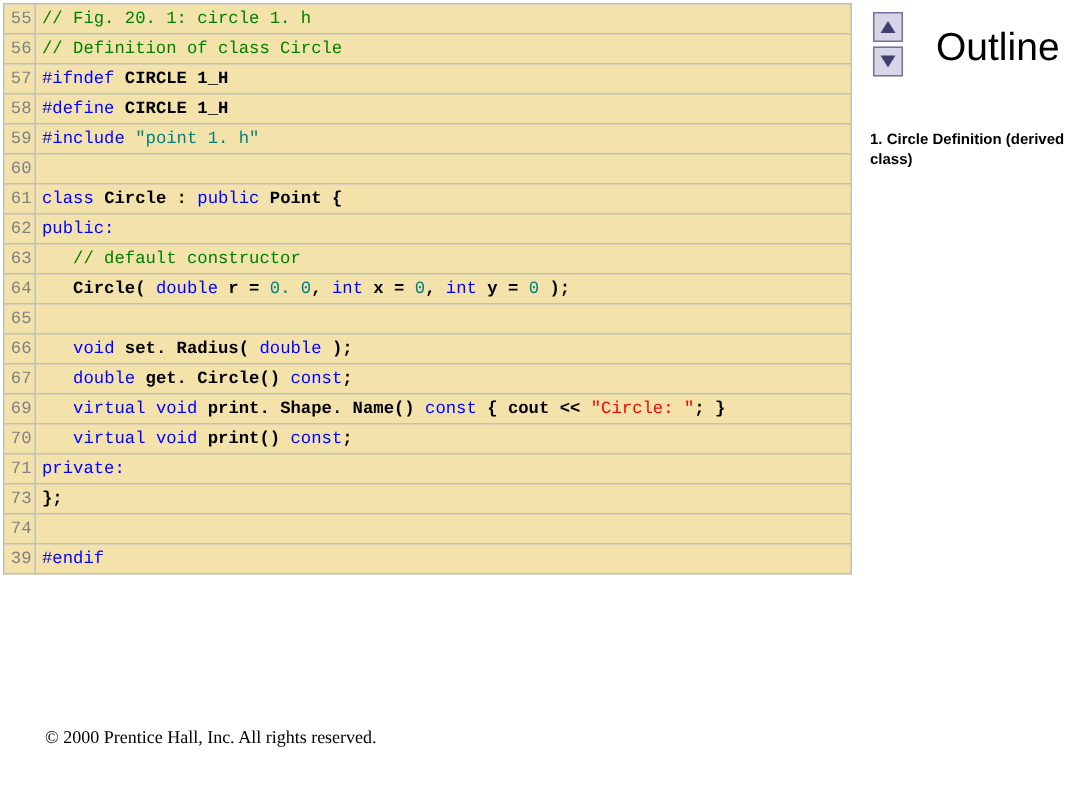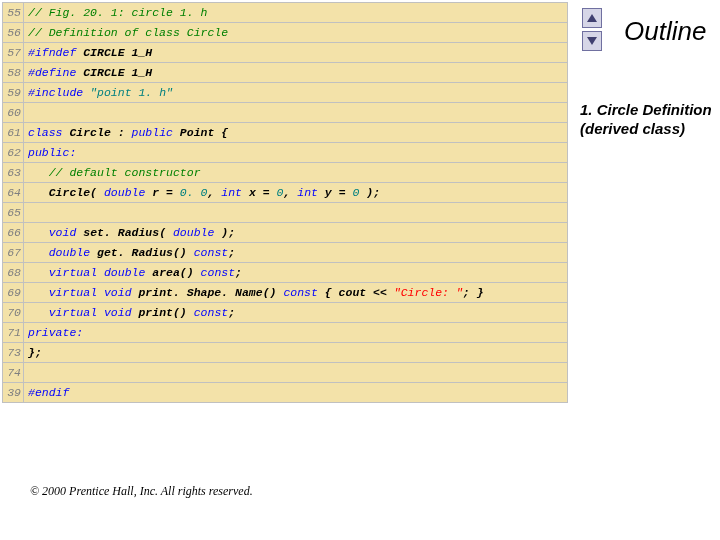--- a/index.html
+++ b/index.html
@@ -9,21 +9,20 @@
     height: 540px;
     background: #ffffff;
     font-family: "Times New Roman", serif;
     font-size: 13px;
     overflow: hidden;
   }
   .slide {
     position: relative;
     width: 720px;
     height: 420px;
-    font-style: italic;
   }
   .code-area {
     position: absolute;
     left: 2px;
     top: 2px;
     width: 566px;
     background: #f3e2a9;
     border-collapse: collapse;
   }
   .code-area tr td {
@@ -88,24 +87,24 @@
     position: absolute;
     left: 624px;
     top: 16px;
     font-family: Arial, Helvetica, sans-serif;
     font-size: 26px;
     color: #000;
   }
   .section-note {
     position: absolute;
     left: 580px;
-    top: 101px;
+    top: 88px;
     width: 134px;
     font-family: Arial, Helvetica, sans-serif;
-    font-size: 15px;
+    font-size: 10px;
     font-weight: bold;
     color: #000;
     line-height: 1.25;
   }
   .copyright {
     position: absolute;
     left: 30px;
     top: 484px;
     font-family: "Times New Roman", serif;
     font-size: 12px;
@@ -162,25 +161,21 @@
         <tr>
           <td class="lineno">65</td>
           <td><span class="c-black"> </span></td>
         </tr>
         <tr>
           <td class="lineno">66</td>
           <td><span class="c-black">   </span><span class="c-blue">void</span><span class="c-black b"> set. Radius( </span><span class="c-blue">double</span><span class="c-black b"> );</span></td>
         </tr>
         <tr>
           <td class="lineno">67</td>
-          <td><span class="c-black">   </span><span class="c-blue">double</span><span class="c-black b"> get. Radius() </span><span class="c-blue">const</span><span class="c-black b">;</span></td>
-        </tr>
-        <tr>
-          <td class="lineno">68</td>
-          <td><span class="c-black">   </span><span class="c-blue">virtual</span><span class="c-black"> </span><span class="c-blue">double</span><span class="c-black b"> area() </span><span class="c-blue">const</span><span class="c-black b">;</span></td>
+          <td><span class="c-black">   </span><span class="c-blue">double</span><span class="c-black b"> get. Circle() </span><span class="c-blue">const</span><span class="c-black b">;</span></td>
         </tr>
         <tr>
           <td class="lineno">69</td>
           <td><span class="c-black">   </span><span class="c-blue">virtual</span><span class="c-black"> </span><span class="c-blue">void</span><span class="c-black b"> print. Shape. Name() </span><span class="c-blue">const</span><span class="c-black b"> { cout &lt;&lt; </span><span class="c-red">"Circle: "</span><span class="c-black b">; }</span></td>
         </tr>
         <tr>
           <td class="lineno">70</td>
           <td><span class="c-black">   </span><span class="c-blue">virtual</span><span class="c-black"> </span><span class="c-blue">void</span><span class="c-black b"> print() </span><span class="c-blue">const</span><span class="c-black b">;</span></td>
         </tr>
         <tr>

